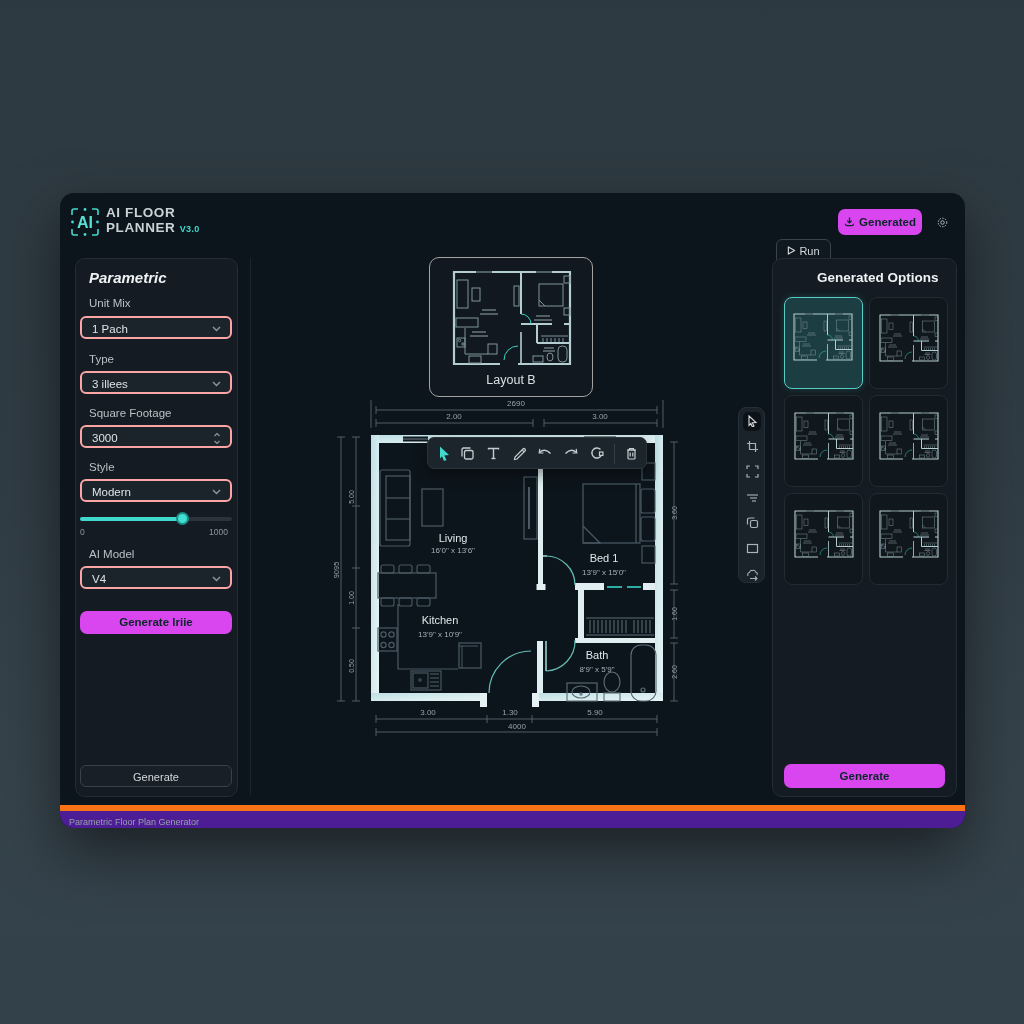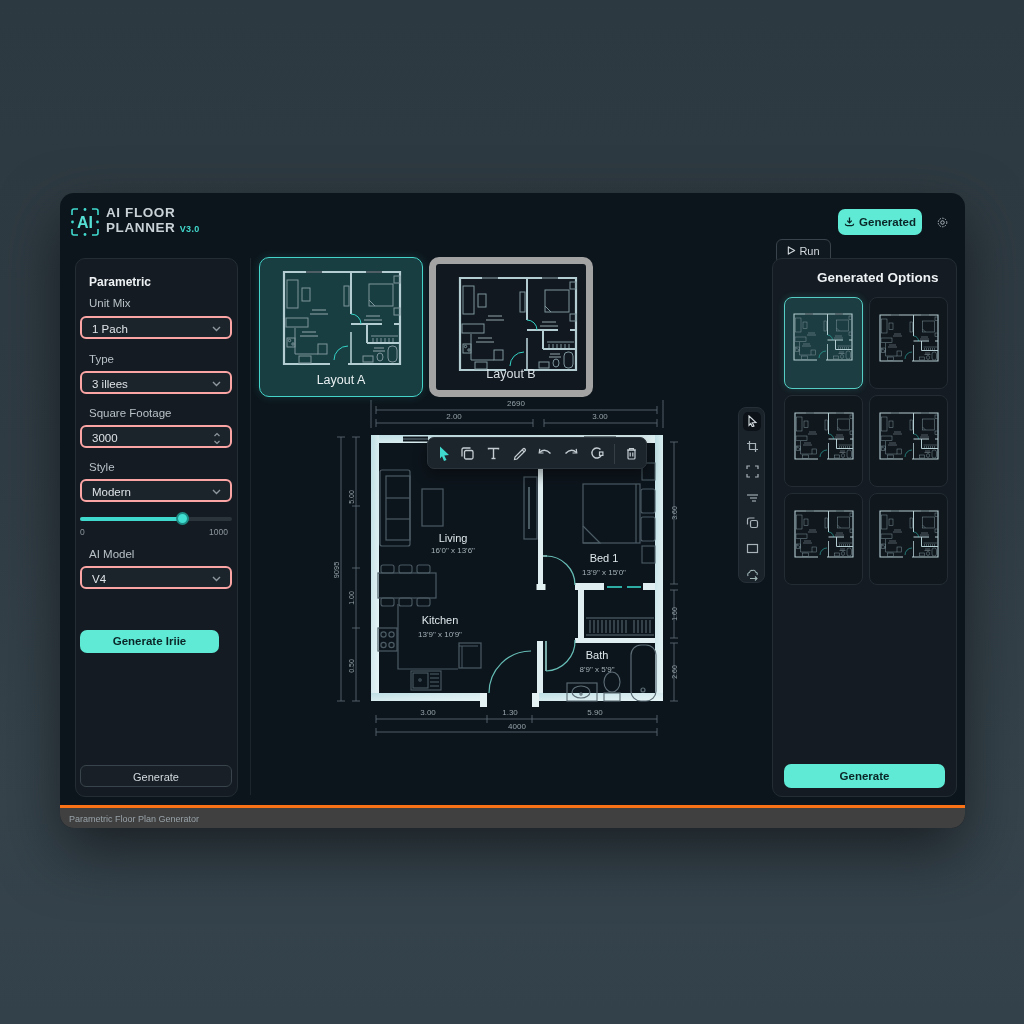--- a/index.html
+++ b/index.html
@@ -6,25 +6,25 @@
     font-family:"Liberation Sans",sans-serif;}
   body{background:linear-gradient(180deg,#2d3940 0%,#303c44 45%,#36434b 78%,#33414b 100%);}
   .abs{position:absolute;}
   .win{position:absolute;left:60px;top:193px;width:905px;height:635px;background:#0d151c;
     border-radius:14px;box-shadow:0 24px 60px rgba(0,0,0,.5);overflow:hidden;}
   .panel{position:absolute;background:#141b22;border:1px solid #242d34;border-radius:10px;}
   .lbl{position:absolute;font-size:11.5px;color:#b7c1c6;}
   .dd{position:absolute;height:23px;background:#1c242b;border:2px solid #fca5a5;border-radius:6px;
     color:#dde3e6;font-size:11.5px;line-height:23px;padding-left:10px;box-sizing:border-box;width:152px;left:14px;}
   .dd .chev{position:absolute;right:9px;top:8px;}
-  .tealbtn{position:absolute;background:#5eead4;border-radius:7px;color:#0a2527;
+  .tealbtn{position:absolute;background:#d946ef;border-radius:7px;color:#0a2527;
     font-weight:bold;text-align:center;}
   .ghostbtn{position:absolute;background:rgba(255,255,255,0.02);border:1px solid #39434b;border-radius:6px;
     color:#d3dade;text-align:center;}
-  .card{position:absolute;width:164px;height:140px;background:#11181f;border:7px solid #a3a3a3;
+  .card{position:absolute;width:164px;height:140px;background:#11181f;border:1px solid #a3a3a3;
     border-radius:10px;box-sizing:border-box;}
   .card.sel{background:rgba(64,210,200,0.22);border:1.5px solid #45d4c9;box-shadow:0 0 9px rgba(58,216,205,.18);}
   .cardlbl{position:absolute;bottom:9px;width:100%;text-align:center;font-size:12.5px;color:#d9e1e5;}
   .thumb{position:absolute;width:79px;height:92px;background:#10171d;border:1px solid #232c33;
     border-radius:8px;box-sizing:border-box;}
   .thumb.sel{background:rgba(64,210,200,0.19);border:1.5px solid #55cfc5;box-shadow:0 0 7px rgba(58,216,205,.2);}
 </style>
 </head>
 <body>
 
@@ -60,44 +60,36 @@
         </g>
       </svg>Generated</div>
 
   <svg class="abs" style="left:876px;top:23px" width="13" height="13" viewBox="0 0 17 17">
     <g fill="none" stroke="#aab4ba" stroke-width="1.3">
       <circle cx="8.5" cy="8.5" r="5.6" stroke-dasharray="2.1 1.5"></circle>
       <circle cx="8.5" cy="8.5" r="2.3"></circle>
     </g>
   </svg>
 
-  <div class="card sel" style="left:199px;top:64px;">
+
+  <div class="card" style="left:369px;top:64px;">
 
     <svg class="abs" style="left:18px;top:8px" width="128" height="104" viewBox="0 0 128 104">
         <use href="#mp"></use>
       </svg>
 
-    <div class="cardlbl" style="color:#eaf0f2;">Layout A</div>
-  </div>
-
-  <div class="card" style="left:369px;top:64px;">
-
-    <svg class="abs" style="left:18px;top:8px" width="128" height="104" viewBox="0 0 128 104">
-        <use href="#mp"></use>
-      </svg>
-
     <div class="cardlbl">Layout B</div>
   </div>
 
 
   <div class="abs" style="left:190px;top:65px;width:1px;height:537px;background:#1c252c;"></div>
 
   <div class="panel" style="left:15px;top:65px;width:161px;height:537px;">
 
-    <div class="abs" style="left:13px;top:16px;font-size:12px;font-weight:bold;color:#eef2f4;">Parametric</div>
+    <div class="abs" style="left:13px;top:10px;font-size:15px;font-weight:bold;color:#eef2f4;font-style:italic;">Parametric</div>
 
     <div class="lbl" style="left:13px;top:38px;">Unit Mix</div>
 
     <div class="dd" style="top:57px;left:4px;">1 Pach<svg class="chev" width="9" height="6" viewBox="0 0 9 6">
           <path d="M1 1 L4.5 4.5 L8 1" stroke="#8d979d" stroke-width="1.4" fill="none"></path>
         </svg></div>
 
     <div class="lbl" style="left:13px;top:94px;">Type</div>
 
     <div class="dd" style="top:112px;left:4px;">3 illees<svg class="chev" width="9" height="6" viewBox="0 0 9 6">
@@ -128,21 +120,21 @@
     <div class="abs" style="left:4px;top:268px;font-size:8.5px;color:#8d979d;">0</div>
 
     <div class="abs" style="left:133px;top:268px;font-size:8.5px;color:#8d979d;">1000</div>
 
     <div class="lbl" style="left:13px;top:289px;">AI Model</div>
 
     <div class="dd" style="top:307px;left:4px;">V4<svg class="chev" width="9" height="6" viewBox="0 0 9 6">
           <path d="M1 1 L4.5 4.5 L8 1" stroke="#8d979d" stroke-width="1.4" fill="none"></path>
         </svg></div>
 
-    <div class="tealbtn" style="left:4px;top:352px;width:139px;height:23px;line-height:23px;font-size:11.5px;margin-top:19px;">Generate Iriie</div>
+    <div class="tealbtn" style="left:4px;top:352px;width:152px;height:23px;line-height:23px;font-size:11.5px;">Generate Iriie</div>
 
     <div class="ghostbtn" style="left:4px;top:506px;width:152px;height:22px;line-height:22px;font-size:11px;box-sizing:border-box;">Generate</div>
   </div>
 
   <svg class="abs" style="left:270px;top:202px" width="450" height="350" viewBox="330 395 450 350">
     <defs>
         <linearGradient id="wg" x1="0" y1="0" x2="1" y2="1">
       <stop offset="0" stop-color="#bedfe5"></stop>
           <stop offset="0.5" stop-color="#d6ebee"></stop>
           <stop offset="1" stop-color="#e6f4f6"></stop>
@@ -548,21 +540,21 @@
       </svg>
 
     <svg class="abs" style="left:7px;top:160px" width="13" height="13" viewBox="0 0 13 13">
         <g stroke="#9fb5b4" stroke-width="1.1" fill="none">
           <path d="M2 8 Q1 5 3.5 4.5 Q4 2 6.5 2.5 Q9 1.5 9.5 4 Q12 4.5 11 7"></path>
           <path d="M4 10.5 H11 M9 8.5 L11 10.5 L9 12.5"></path>
         </g>
       </svg>
   </div>
 
-  <div class="abs" style="left:0;top:612px;width:905px;height:23px;background:#404040;border-top:3px solid #f97316;">
+  <div class="abs" style="left:0;top:612px;width:905px;height:23px;background:#4c1d95;border-top:6px solid #f97316;">
 
     <div class="abs" style="left:9px;top:6px;font-size:9px;color:#97a1a7;">Parametric Floor Plan Generator</div>
   </div>
 </div>
 <svg width="0" height="0" style="position:absolute">
 <defs>
 
 <g id="mp">
   <g stroke="#b3cdd2" fill="none" stroke-width="2.2">
     <path d="M52 98 L6 98 L6 6 L122 6 L122 98 L70 98"></path>

